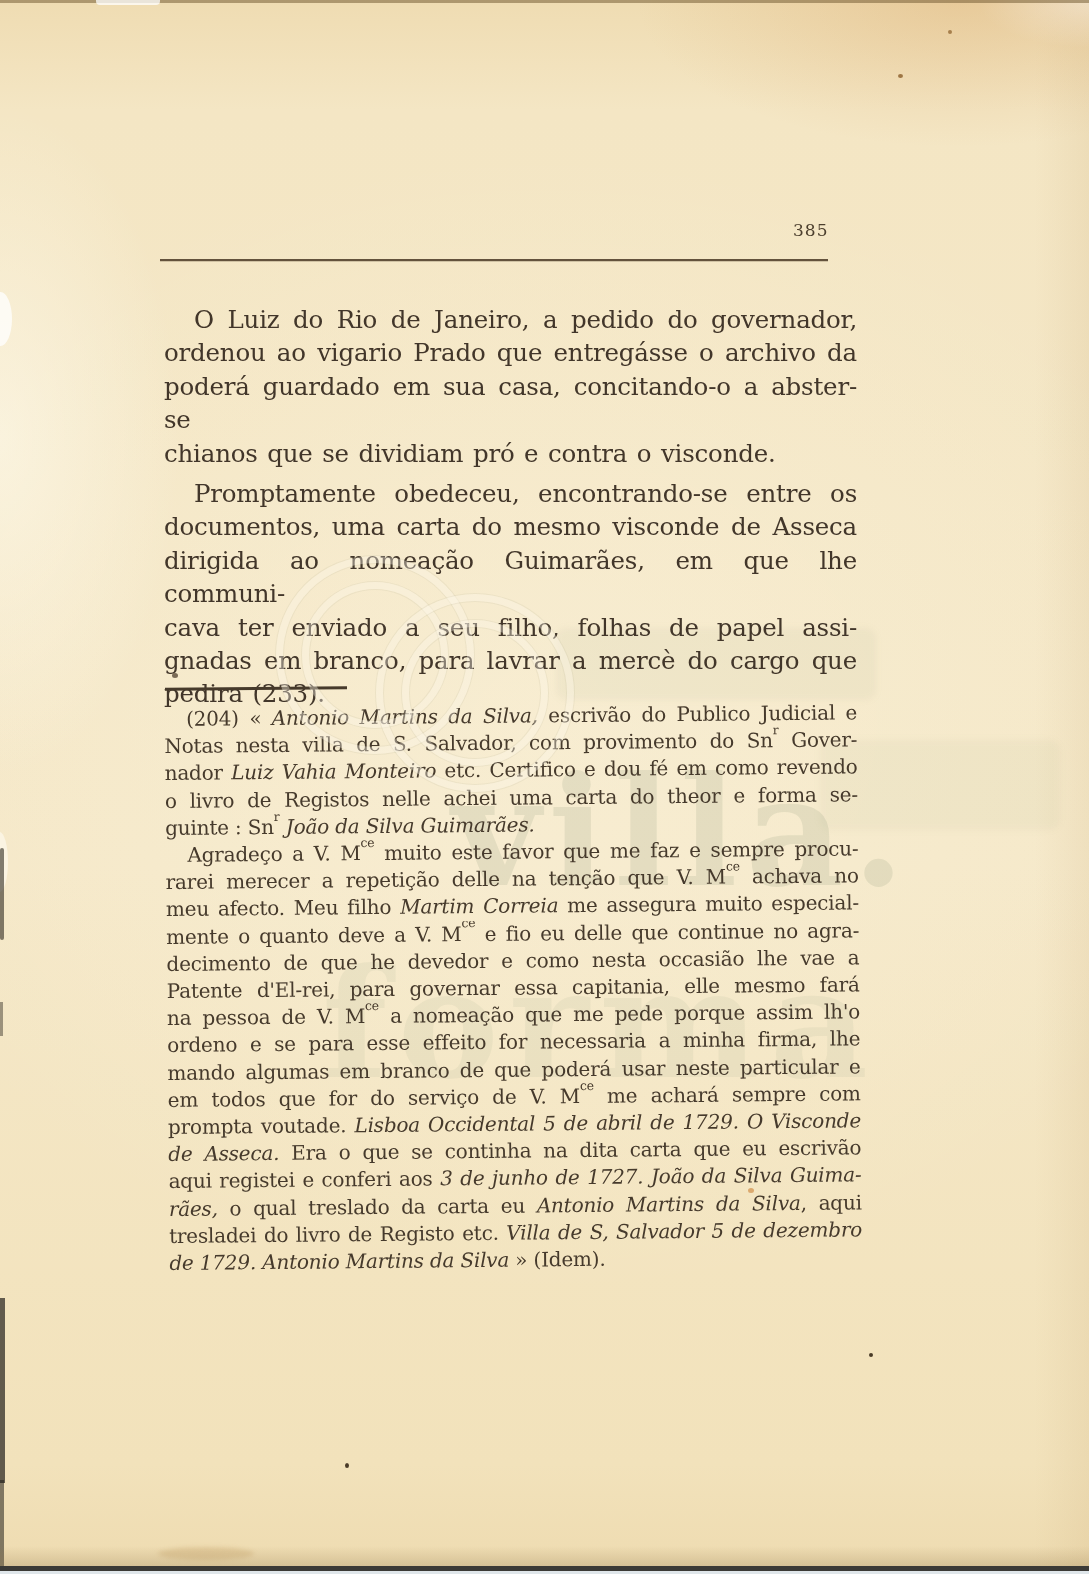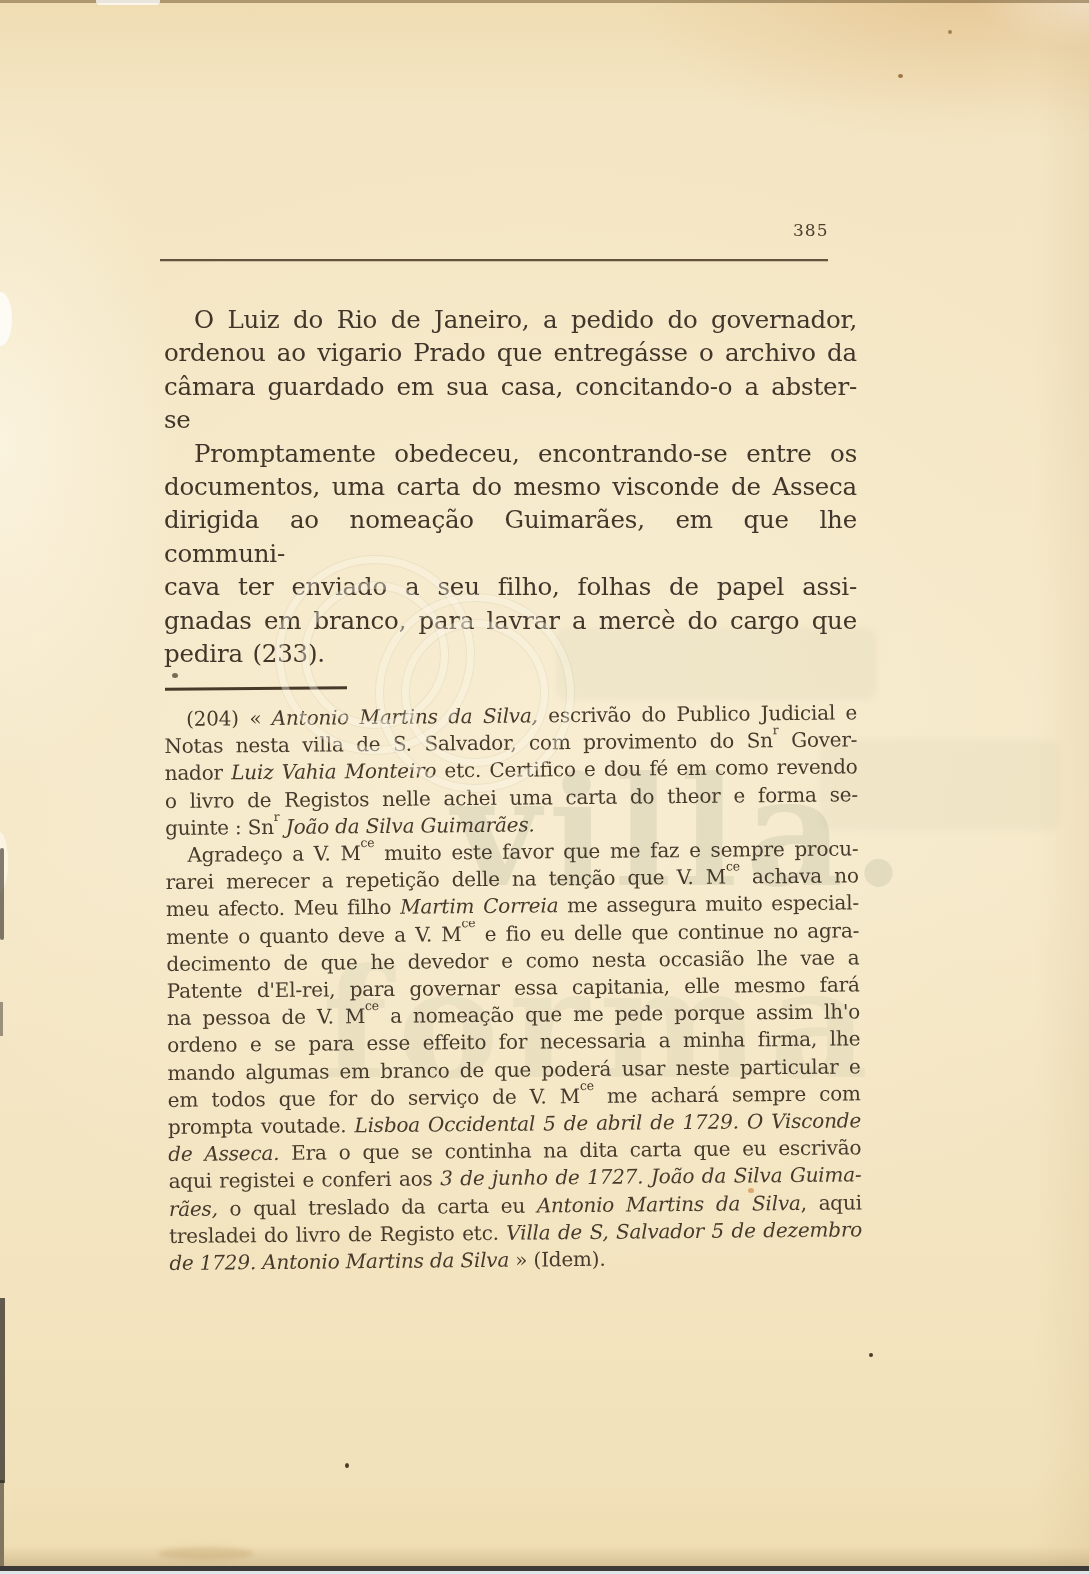--- a/index.html
+++ b/index.html
@@ -49,21 +49,21 @@
   .r3{left:376px;top:594px;width:184px;height:184px;}
   .r4{left:402px;top:620px;width:132px;height:132px;}
   
   .header-title{position:absolute;z-index:2;left:163px;top:219px;width:668px;text-align:center;
     font-size:23px;letter-spacing:3px;color:#4c3f2e;}
   .page-number{position:absolute;z-index:2;left:793px;top:220px;font-size:17px;letter-spacing:1px;color:#4c3f2e;}
   .rule{position:absolute;z-index:2;left:160px;top:259px;width:668px;height:2px;background:#63523c;
     box-shadow:0 1px 0 rgba(99,82,60,.25);}
   .main{position:absolute;z-index:2;left:164px;top:303px;width:693px;font-size:24.5px;line-height:33.4px;
     letter-spacing:-0.2px;word-spacing:2px;color:#42362a;}
-  .para2{}
+  .para2{margin-top:7px;}
   .tline{text-align:justify;text-align-last:justify;overflow:hidden;}
   .tline-end{text-align-last:left;}
   .tline-ind{text-indent:30px;}
   .fn-sep{position:absolute;z-index:2;left:165px;top:687px;width:182px;height:3px;background:#463a2b;transform:rotate(-0.4deg);}
   .footnote{position:absolute;z-index:2;left:164px;top:706px;width:693px;font-size:20px;line-height:27.2px;
     letter-spacing:-0.2px;color:#463a2c;transform:rotate(-0.55deg);transform-origin:0 0;}
   .footnote .tline-ind{text-indent:22px;}
   i{font-style:italic;}
   sup{font-size:62%;position:relative;top:-0.45em;line-height:0;}
 </style>
@@ -100,21 +100,22 @@
   <div class="ring r3"></div>
   <div class="ring r4"></div>
 
   <div class="page-number">385</div>
   <div class="rule"></div>
 
   <div class="main">
     <div class="para1">
         <div class="tline tline-ind">O Luiz do Rio de Janeiro, a pedido do governador,</div>
         <div class="tline">ordenou ao vigario Prado que entregásse o archivo da</div>
-        <div class="tline">câmara guardado em sua casa, concitando-o a abster-se</div>
+        <div class="tline">poderá guardado em sua casa, concitando-o a abster-se</div>
+        <div class="tline tline-end">chianos que se dividiam pró e contra o visconde.</div>
       </div>
     <div class="para2">
         <div class="tline tline-ind">Promptamente obedeceu, encontrando-se entre os</div>
         <div class="tline">documentos, uma carta do mesmo visconde de Asseca</div>
         <div class="tline">dirigida ao nomeação Guimarães, em que lhe communi-</div>
         <div class="tline">cava ter enviado a seu filho, folhas de papel assi-</div>
         <div class="tline">gnadas em branco, para lavrar a mercè do cargo que</div>
         <div class="tline tline-end">pedira (233).</div>
       </div>
   </div>

